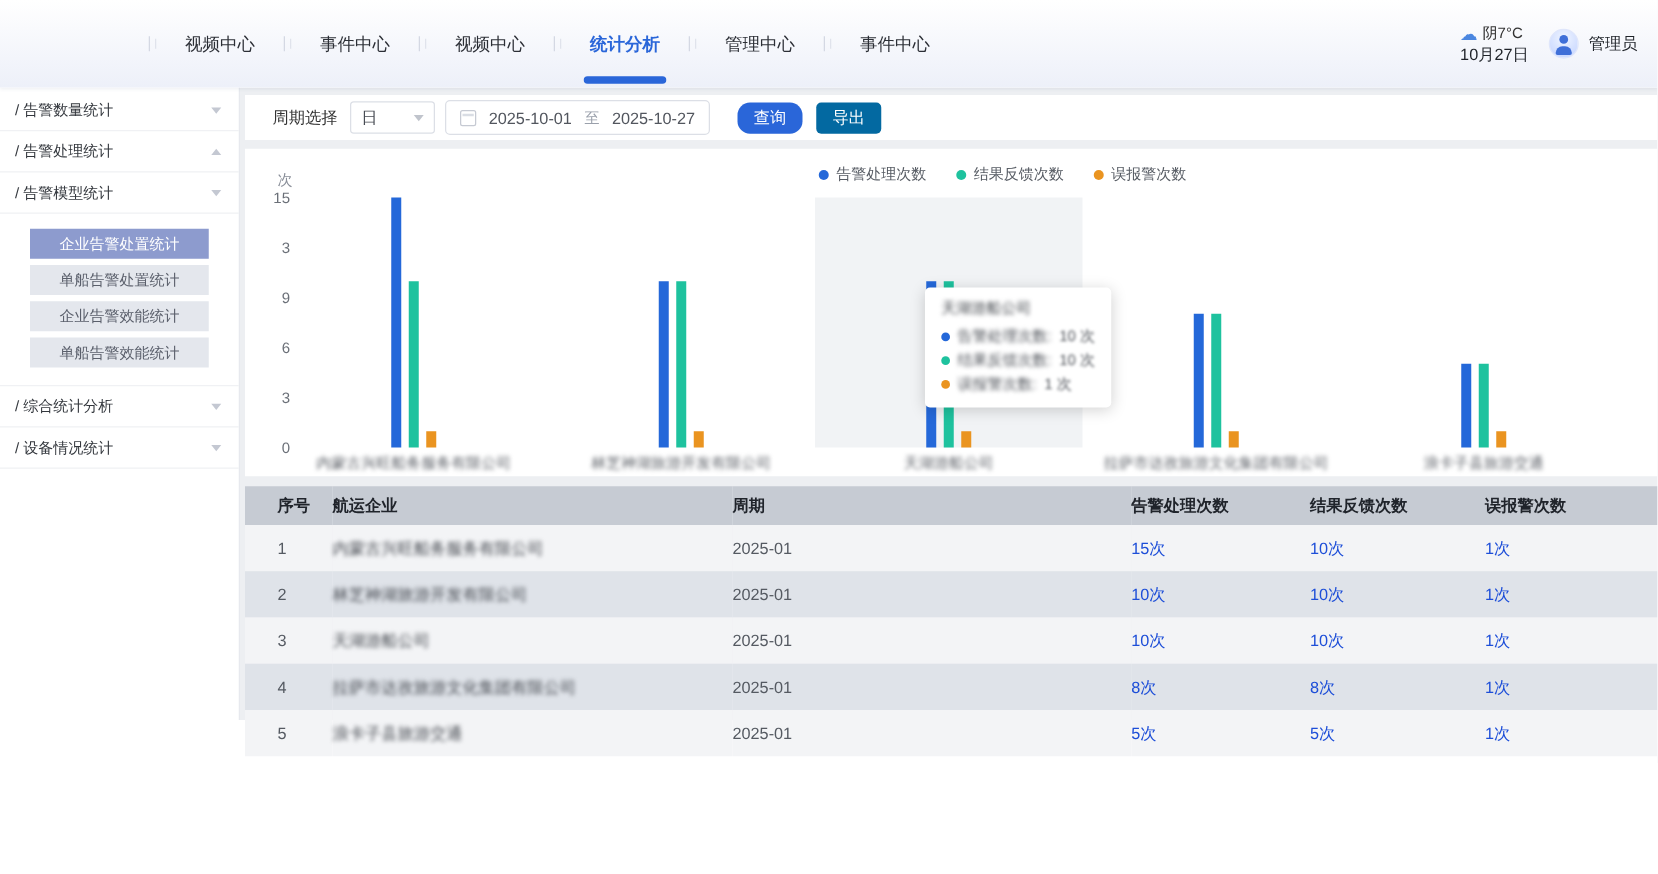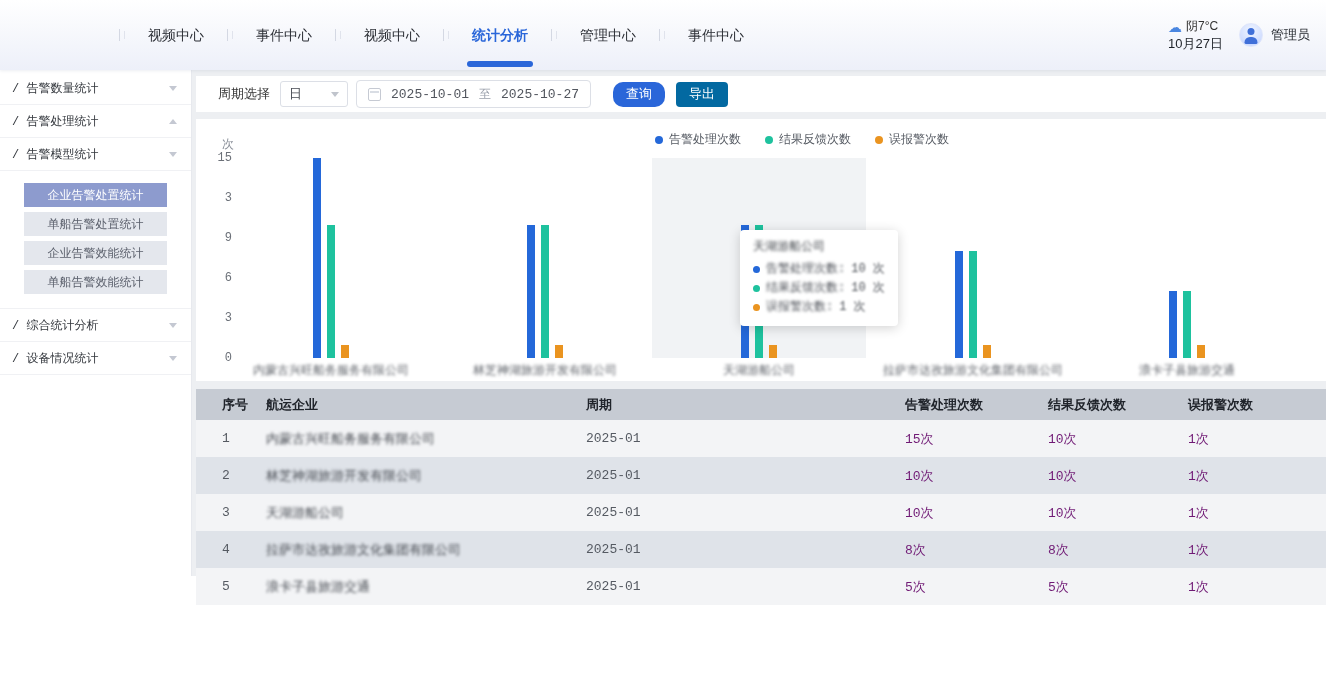--- a/index.html
+++ b/index.html
@@ -28,21 +28,21 @@
   .avatar { width:24px; height:24px; border-radius:50%; position:relative; overflow:hidden;
     background:radial-gradient(circle at 50% 30%, #f0f5ff 0%, #ccdaff 75%, #e2e9ff 100%);
     border:1px solid #dfe6fb; }
   .avatar .head { position:absolute; top:4px; left:50%; transform:translateX(-50%);
     width:7px; height:7px; border-radius:50%; background:#3f6fd8; }
   .avatar .body { position:absolute; bottom:2px; left:50%; transform:translateX(-50%);
     width:13px; height:7px; border-radius:7px 7px 2px 2px; background:#3f6fd8; }
   .username { font-size:13px; color:#1f2329; }
 
   
-  .main { display:flex; height:506px; background:#edeff2;font-family:Liberation Mono, monospace; }
+  .main { display:flex; height:506px; background:#edeff2; }
   .sidebar { width:192px; background:#fff; border-right:1px solid #e7e9ee; flex:none; padding-top:2px; }
   .side-row { height:33px; display:flex; align-items:center; padding:0 14px 0 12px;
     border-bottom:1px solid #f0f1f4; font-size:12px; color:#33373d; cursor:pointer; }
   .side-label { white-space:nowrap; }
   .chev { margin-left:auto; width:0; height:0; border-left:4px solid transparent; border-right:4px solid transparent; }
   .chev.down { border-top:5px solid #c4c8d2; }
   .chev.up   { border-bottom:5px solid #c4c8d2; }
   .side-children { padding:7px 0 9px; border-bottom:1px solid #f0f1f4; }
   .side-child { height:24px; margin:5px 24px; background:#e4e7ed; color:#5a5f6b; font-size:12px;
     display:flex; align-items:center; justify-content:center; cursor:pointer; white-space:nowrap; }
@@ -92,21 +92,21 @@
   
   table { width:1130px; border-collapse:collapse; table-layout:fixed; font-size:13px; }
   thead tr { background:#c6cbd3; height:31px; }
   th { text-align:left; font-weight:bold; color:#20242b; }
   tbody tr { height:37px; }
   tbody tr.odd  { background:#f3f4f6; }
   tbody tr.even { background:#dfe3e9; }
   td { color:#555a62; }
   th:first-child, td:first-child { padding-left:26px; }
   .company { color:#44484f; }
-  .cnt { color:#701a75; cursor:pointer; }
+  .cnt { color:#1d4ed8; cursor:pointer; }
 
   .footer { height:19px; background:#fff; }
 </style>
 </head>
 <body>
 
 <div class="header">
   <div class="nav" id="nav">
       <span class="nav-sep">
         <i></i>

